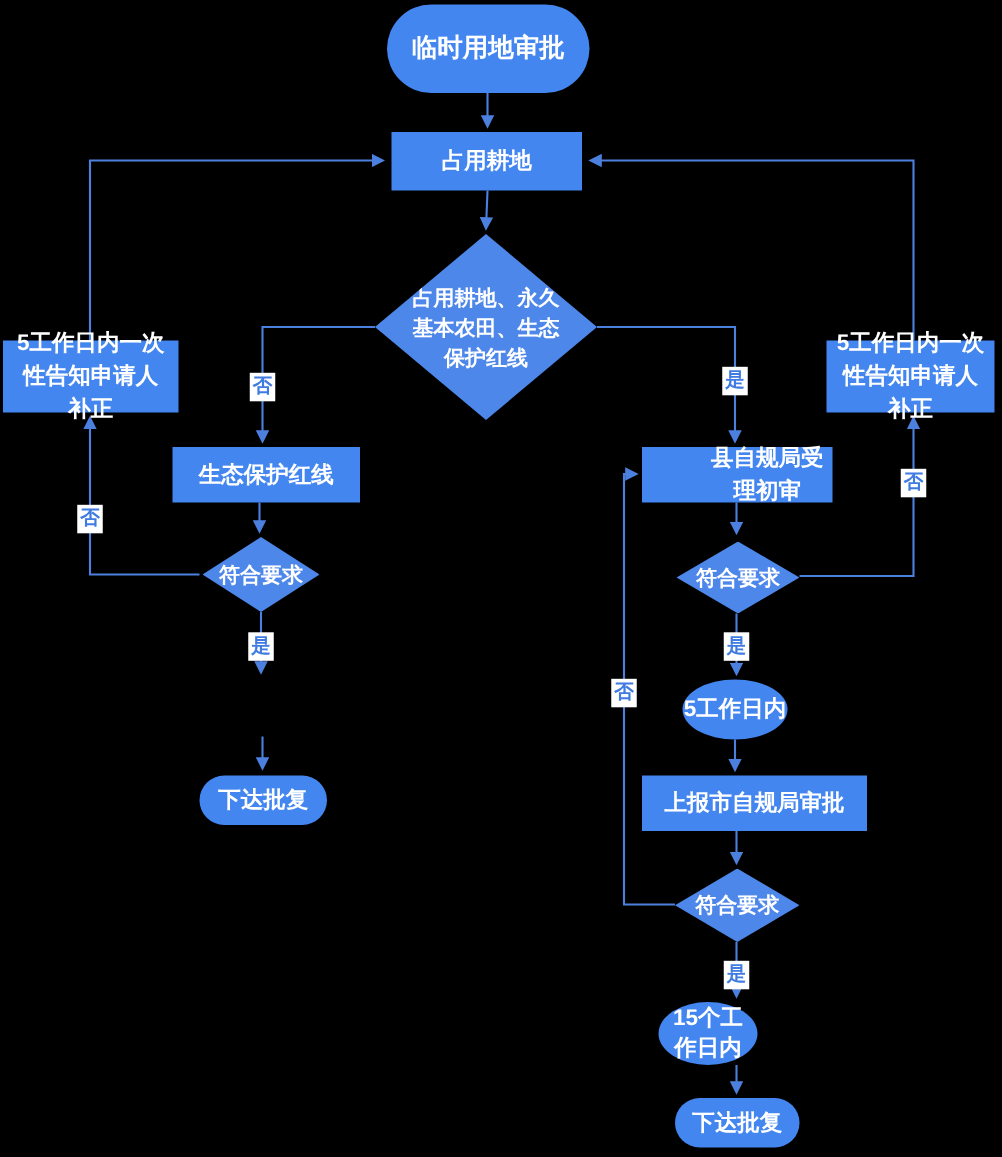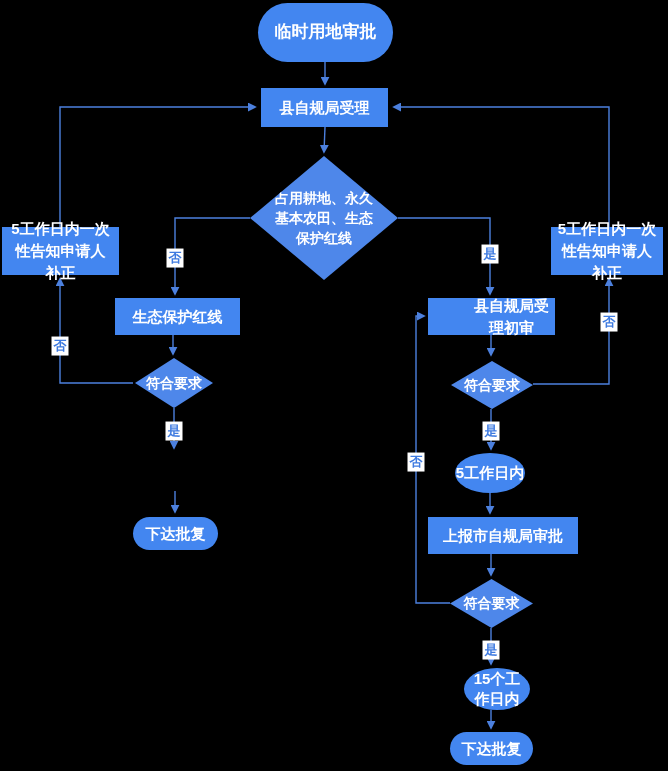--- a/index.html
+++ b/index.html
@@ -60,21 +60,21 @@
       <polyline points="609,227 609,107 394,107"></polyline>
       <polyline points="450,603 416,603 416,316 424,316"></polyline>
     </g>
   </svg>
 
   <div class="node stadium fs17" style="left:258px;top:3px;width:135px;height:59px;">
     <span class="inner">临时用地审批</span>
   </div>
 
   <div class="node rect fs15" style="left:261px;top:88px;width:127px;height:39px;">
-    <span class="inner">县自规局受理</span>
+    <span class="inner">占用耕地</span>
   </div>
 
   <div class="node diamond fs14" style="left:250px;top:156px;width:148px;height:124px;">
     <span class="inner" style="width:102px;">占用耕地、永久基本农田、生态保护红线</span>
   </div>
 
   <div class="node rect fs13" style="left:2px;top:227px;width:117px;height:48px;">
     <span class="inner" style="width:104px;">5工作日内一次性告知申请人补正</span>
   </div>
 
@@ -108,21 +108,21 @@
   </div>
 
   <div class="node rect fs15" style="left:428px;top:517px;width:150px;height:37px;">
     <span class="inner">上报市自规局审批</span>
   </div>
 
   <div class="node diamond fs14" style="left:450px;top:579px;width:83px;height:49px;">
     <span class="inner">符合要求</span>
   </div>
 
-  <div class="node ellipse fs13 tight" style="left:464px;top:668px;width:66px;height:42px;align-items:center;">
+  <div class="node ellipse fs13 tight" style="left:439px;top:668px;width:66px;height:42px;align-items:center;">
     <span class="inner" style="width:56px;">15个工作日内</span>
   </div>
 
   <div class="node stadium fs15" style="left:450px;top:732px;width:83px;height:33px;">
     <span class="inner">下达批复</span>
   </div>
 
   <div class="chip" style="left:175px;top:258px;">否</div>
   <div class="chip" style="left:60px;top:346px;">否</div>
   <div class="chip" style="left:174px;top:431px;">是</div>

